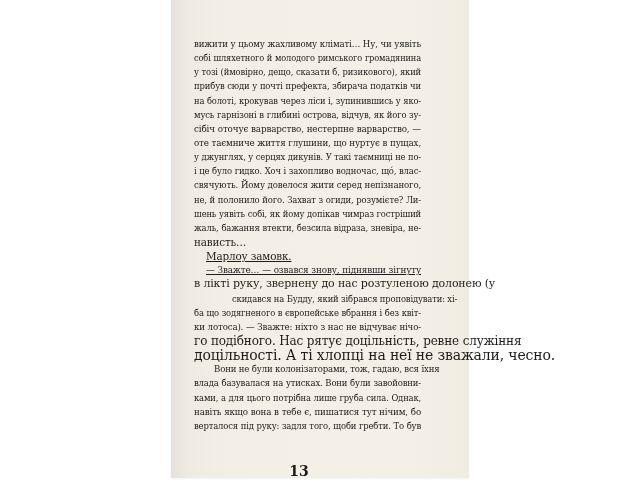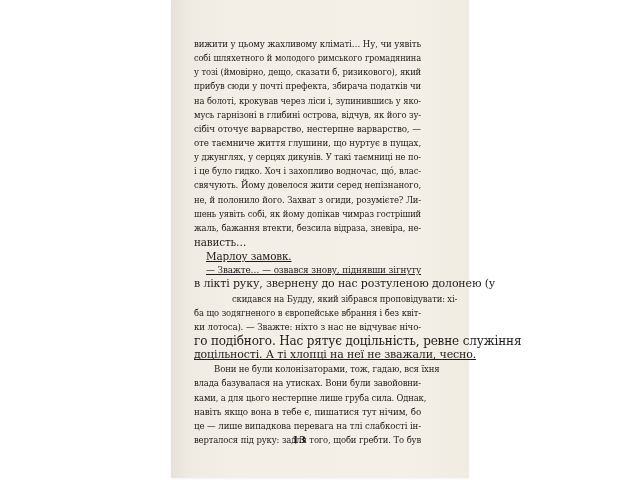--- a/index.html
+++ b/index.html
@@ -42,24 +42,24 @@
       text-align-last: left;
     }
     .line.indent {
       padding-left: 12px;
       text-decoration: underline;
     }
     .page-number {
       position: absolute;
       left: 0;
       width: 256px;
-      top: 434px;
+      top: 463px;
       text-align: center;
       font-family: "DejaVu Serif", "Liberation Serif", serif;
-      font-size: 10px;
+      font-size: 14px;
       color: #1e1c1a;
       font-weight: bold;
     }
   </style>
 </head>
 <body>
 
 <div class="page">
   <div class="text-block" id="text-block">
       <span class="line" style="font-size: 8.61508px;">вижити у цьому жахливому кліматі… Ну, чи уявіть</span>
@@ -77,22 +77,21 @@
       <span class="line" style="font-size: 8.39442px;">шень уявіть собі, як йому допікав чимраз гостріший</span>
       <span class="line" style="font-size: 8.42673px;">жаль, бажання втекти, безсила відраза, зневіра, не-</span>
       <span class="line last">нависть…</span>
       <span class="line indent last">Марлоу замовк.</span>
       <span class="line indent" style="font-size: 8.84778px;">— Зважте… — озвався знову, піднявши зігнуту</span>
       <span class="line" style="font-size: 11px;">в лікті руку, звернену до нас розтуленою долонею (у</span>
       <span class="line" style="font-size: 8.4272px; margin-left: 38px;">скидався на Будду, який зібрався проповідувати: хі-</span>
       <span class="line" style="font-size: 8.38231px;">ба що зодягненого в європейське вбрання і без квіт-</span>
       <span class="line" style="font-size: 8.65703px;">ки лотоса). — Зважте: ніхто з нас не відчуває нічо-</span>
       <span class="line" style="font-size: 12px;">го подібного. Нас рятує доцільність, ревне служіння</span>
-      <span class="line" style="font-size: 11px; text-decoration: underline;">доцільності. А ті хлопці на неї не зважали, чесно.</span>
+      <span class="line" style="font-size: 14px;">доцільності. А ті хлопці на неї не зважали, чесно.</span>
       <span class="line" style="font-size: 8.56283px; margin-left: 20px;">Вони не були колонізаторами, тож, гадаю, вся їхня</span>
       <span class="line" style="font-size: 8.46971px;">влада базувалася на утисках. Вони були завойовни-</span>
-      <span class="line" style="font-size: 8.40376px;">ками, а для цього нестерпне лише груба сила. Однак,</span>
+      <span class="line" style="font-size: 8.40376px;">ками, а для цього потрібна лише груба сила. Однак,</span>
       <span class="line" style="font-size: 8.74826px;">навіть якщо вона в тебе є, пишатися тут нічим, бо</span>
-      <span class="line" style="font-size: 8.63674px;">це — лише випадкова перевага на тлі слабкості ін-</span>
       <span class="line" style="font-size: 8.44557px;">верталося під руку: задля того, щоби гребти. То був</span>
     </div>
   <div class="page-number">13</div>
 </div>
 
 </body></html>

